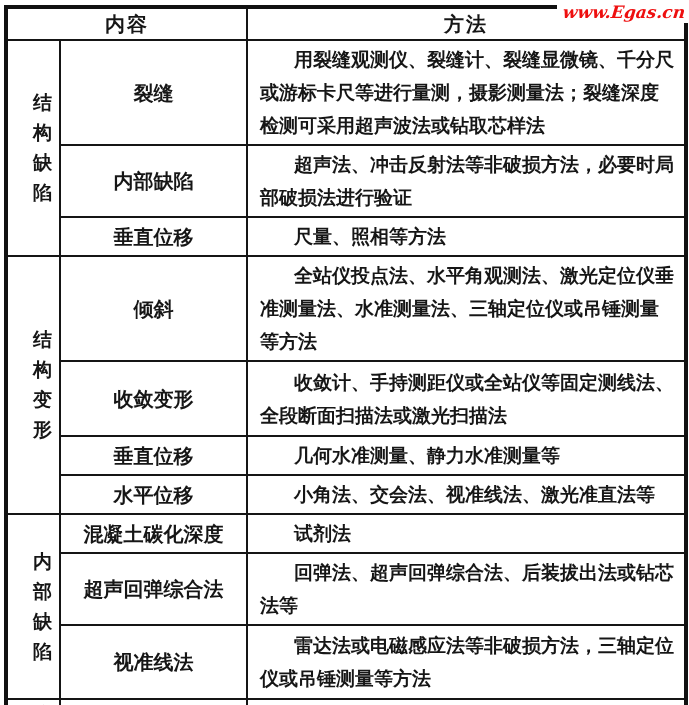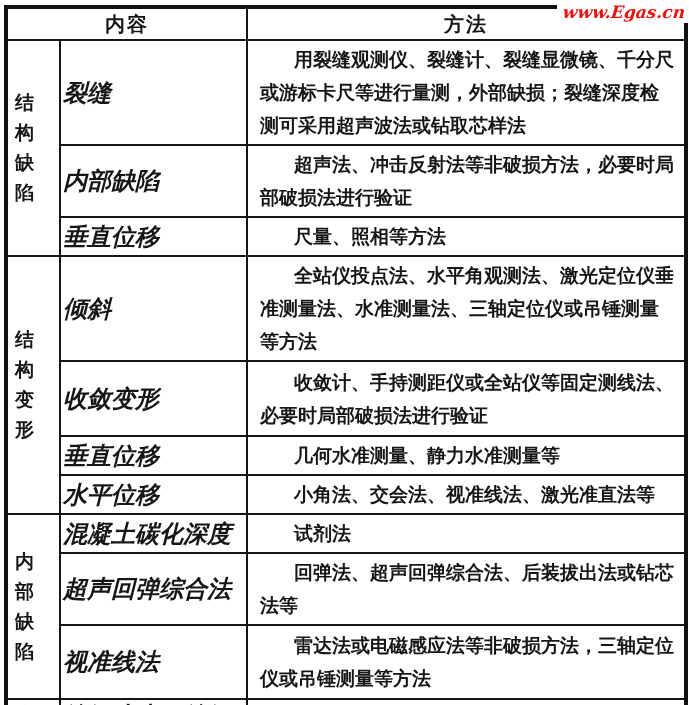--- a/index.html
+++ b/index.html
@@ -39,34 +39,33 @@
     border: 4px solid #111111;
   }
   th.hdr {
     font-size: 20px;
     text-align: center;
     letter-spacing: 2px;
     font-weight: bold;
   }
   td.group-cell {
     width: 54px;
-    text-align: left;
+    text-align: right;
     font-size: 19px;
     line-height: 30px;
     padding: 0 7px;
     word-break: break-all;
   }
   td.item-cell {
     width: 187px;
-    text-align: left;
-    font-size: 24px;
+    text-align: center;
+    font-size: 20px;
     line-height: 28px;
     padding: 0 2px;
     word-break: break-all;
-    font-style: italic;
   }
   td.method-cell {
     text-align: left;
     vertical-align: middle;
     font-size: 19px;
     line-height: 33px;
     padding: 2px 10px 2px 12px;
     text-indent: 34px;
     word-break: break-all;
   }
@@ -109,39 +108,39 @@
       <tr style="height:33px">
         <th class="hdr" colspan="2">内容</th>
         <th class="hdr">方法</th>
       </tr>
     </thead>
     <tbody>
 
       <tr style="height:97px">
         <td class="group-cell" rowspan="3">结构缺陷</td>
         <td class="item-cell">裂缝</td>
-        <td class="method-cell">用裂缝观测仪、裂缝计、裂缝显微镜、千分尺或游标卡尺等进行量测，外部缺损；裂缝深度检测可采用超声波法或钻取芯样法</td>
+        <td class="method-cell">用裂缝观测仪、裂缝计、裂缝显微镜、千分尺或游标卡尺等进行量测，摄影测量法；裂缝深度检测可采用超声波法或钻取芯样法</td>
       </tr>
       <tr style="height:71px">
         <td class="item-cell">内部缺陷</td>
         <td class="method-cell">超声法、冲击反射法等非破损方法，必要时局部破损法进行验证</td>
       </tr>
       <tr style="height:32px">
         <td class="item-cell">垂直位移</td>
         <td class="method-cell">尺量、照相等方法</td>
       </tr>
 
       <tr style="height:99px">
         <td class="group-cell" rowspan="4">结构变形</td>
         <td class="item-cell">倾斜</td>
         <td class="method-cell">全站仪投点法、水平角观测法、激光定位仪垂准测量法、水准测量法、三轴定位仪或吊锤测量等方法</td>
       </tr>
       <tr style="height:75px">
         <td class="item-cell">收敛变形</td>
-        <td class="method-cell">收敛计、手持测距仪或全站仪等固定测线法、必要时局部破损法进行验证</td>
+        <td class="method-cell">收敛计、手持测距仪或全站仪等固定测线法、全段断面扫描法或激光扫描法</td>
       </tr>
       <tr style="height:34px">
         <td class="item-cell">垂直位移</td>
         <td class="method-cell">几何水准测量、静力水准测量等</td>
       </tr>
       <tr style="height:33px">
         <td class="item-cell">水平位移</td>
         <td class="method-cell">小角法、交会法、视准线法、激光准直法等</td>
       </tr>
 

